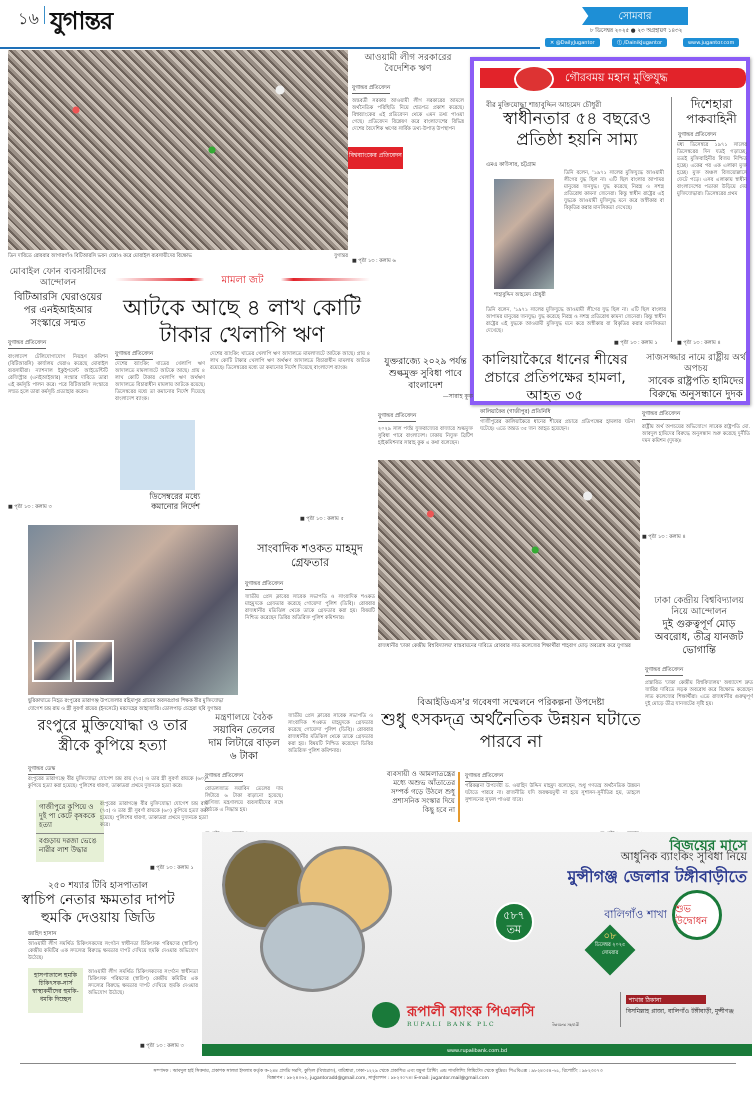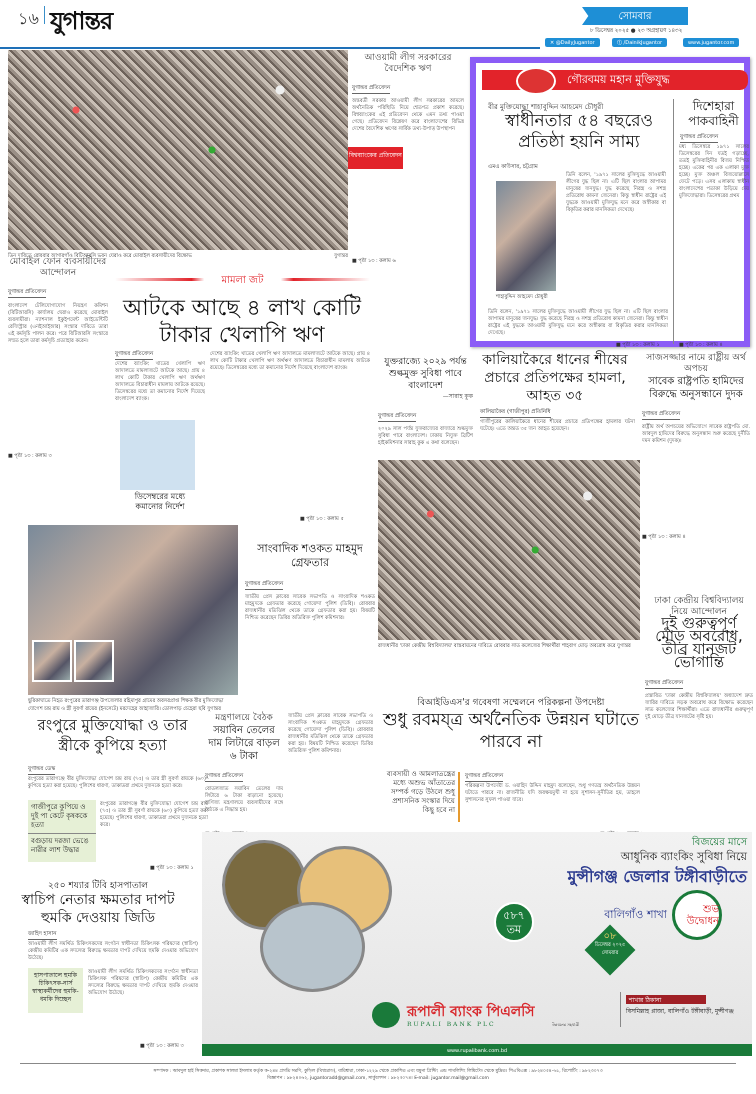--- a/index.html
+++ b/index.html
@@ -45,52 +45,53 @@
 <div class="abs" style="left:8px;top:252px;width:340px;font-size:5px;color:#444"><span>তিন দাবিতে রোববার আগারগাঁও বিটিআরসি ভবন ঘেরাও করে মোবাইল ব্যবসায়ীদের বিক্ষোভ</span><span style="float:right">যুগান্তর</span></div>
 
 <div class="abs" style="left:352px;top:52px;width:112px">
   <div class="kicker">আওয়ামী লীগ সরকারের বৈদেশিক ঋণ</div>
   <div class="byline" style="margin-top:3px">যুগান্তর প্রতিবেদন</div>
   <div class="txt" style="margin-top:3px;height:160px;overflow:hidden">অন্তবর্তী সরকার আওয়ামী লীগ সরকারের আমলে অর্থনৈতিক পরিস্থিতি নিয়ে শ্বেতপত্র প্রকাশ করেছে। বিশ্বব্যাংকের এই প্রতিবেদন থেকে এমন তথ্য পাওয়া গেছে। প্রতিবেদন বিশ্লেষণ করে বাংলাদেশের বিভিন্ন দেশের বৈদেশিক ঋণের সার্বিক তথ্য-উপাত্ত উপস্থাপন</div>
   <div class="abs" style="left:-4px;top:95px;width:55px;height:22px;background:#e2232a;color:#fff;font-size:6px;text-align:center;padding-top:3px">বিশ্বব্যাংকের প্রতিবেদন</div>
   <div class="cont">■ পৃষ্ঠা ১৩ : কলাম ৬</div>
 </div>
 
-<div class="abs" style="left:470px;top:57px;width:280px;height:290px;border:6px solid #8b5cf6;box-shadow:1px 1px 3px #aaa">
+<div class="abs" style="left:470px;top:57px;width:280px;height:348px;border:4px solid #8b5cf6;box-shadow:1px 1px 3px #aaa">
   <div class="abs" style="left:6px;top:7px;width:266px;height:20px;background:#e2232a;border-radius:0 8px 8px 0;color:#fff;font-size:11px;line-height:20px;padding-left:85px">গৌরবময় মহান মুক্তিযুদ্ধ</div>
   <div class="abs" style="left:40px;top:4px;width:40px;height:28px;border-radius:50%;background:#d33;border:2px solid #fff"></div>
   <div class="abs" style="left:12px;top:38px;width:180px;font-size:7px;color:#333">বীর মুক্তিযোদ্ধা শাহাবুদ্দিন আহমেদ চৌধুরী</div>
   <div class="abs hl" style="left:8px;top:47px;width:190px;font-size:17px;line-height:21px">স্বাধীনতার ৫৪ বছরেও প্রতিষ্ঠা হয়নি সাম্য</div>
   <div class="abs" style="left:12px;top:100px;width:180px;font-size:5.5px;color:#333">এমএ কাউসার, চট্টগ্রাম</div>
   <div class="abs photo" style="left:20px;top:118px;width:60px;height:110px"></div>
   <div class="abs" style="left:20px;top:230px;width:70px;font-size:5px;color:#444">শাহাবুদ্দিন আহমেদ চৌধুরী</div>
   <div class="abs txt" style="left:90px;top:108px;width:100px;height:130px;overflow:hidden">তিনি বলেন, '১৯৭১ সালের মুক্তিযুদ্ধে আওয়ামী লীগের যুদ্ধ ছিল না। এটি ছিল বাংলার আপামর মানুষের জনযুদ্ধ। যুদ্ধ করেছে নিরস্ত্র ও সশস্ত্র প্রতিরোধ কামনা জেনেরা। কিন্তু স্বাধীন রাষ্ট্রের এই যুদ্ধকে আওয়ামী মুক্তিযুদ্ধ মনে করে অস্বীকার বা বিকৃতির করার মানসিকতা দেখেছে।</div>
   <div class="abs txt" style="left:12px;top:245px;width:180px;height:30px;overflow:hidden">তিনি বলেন, '১৯৭১ সালের মুক্তিযুদ্ধে আওয়ামী লীগের যুদ্ধ ছিল না। এটি ছিল বাংলার আপামর মানুষের জনযুদ্ধ। যুদ্ধ করেছে নিরস্ত্র ও সশস্ত্র প্রতিরোধ কামনা জেনেরা। কিন্তু স্বাধীন রাষ্ট্রের এই যুদ্ধকে আওয়ামী মুক্তিযুদ্ধ মনে করে অস্বীকার বা বিকৃতির করার মানসিকতা দেখেছে।</div>
   <div class="abs cont" style="left:140px;top:278px">■ পৃষ্ঠা ১৩ : কলাম ১</div>
   <div class="abs rule" style="left:197px;top:36px;width:1px;height:245px"></div>
   <div class="abs hl" style="left:200px;top:36px;width:75px;font-size:12px;line-height:15px">দিশেহারা পাকবাহিনী</div>
   <div class="abs byline" style="left:204px;top:70px">যুগান্তর প্রতিবেদন</div>
   <div class="abs txt" style="left:203px;top:80px;width:70px;height:190px;overflow:hidden">মধ্য ডিসেম্বরে ১৯৭১ সালের ডিসেম্বরের দিন যতই গড়াচ্ছে, ততই মুক্তিবাহিনীর বিজয় নিশ্চিত হচ্ছে। একের পর এক এলাকা মুক্ত হচ্ছে। মুক্ত অঞ্চল বিজয়োল্লাসে ফেটে পড়ে। এসব এলাকায় স্বাধীন বাংলাদেশের পতাকা উড়িয়ে দেয় মুক্তিযোদ্ধারা। ডিসেম্বরের প্রথম</div>
   <div class="abs cont" style="left:203px;top:278px">■ পৃষ্ঠা ১৩ : কলাম ৪</div>
 </div>
 
-<div class="abs" style="left:8px;top:256px;width:100px">
+<div class="abs" style="left:8px;top:266px;width:100px">
   <div class="kicker">মোবাইল ফোন ব্যবসায়ীদের আন্দোলন</div>
+  <div class="hl" style="font-size:10px;line-height:13px;margin-top:2px">বিটিআরসি ঘেরাওয়ের পর এনইআইআর সংস্কারে সম্মত</div>
   <div class="byline" style="margin-top:3px">যুগান্তর প্রতিবেদন</div>
   <div class="txt" style="margin-top:4px;height:150px;overflow:hidden">বাংলাদেশ টেলিযোগাযোগ নিয়ন্ত্রণ কমিশন (বিটিআরসি) কার্যালয় ঘেরাও করেছে মোবাইল ব্যবসায়ীরা। ন্যাশনাল ইকুইপমেন্ট আইডেন্টিটি রেজিস্ট্রার (এনইআইআর) সংস্কার দাবিতে তারা এই কর্মসূচি পালন করে। পরে বিটিআরসি সংস্কারে সম্মত হলে তারা কর্মসূচি প্রত্যাহার করেন।</div>
   <div class="cont">■ পৃষ্ঠা ১৩ : কলাম ৩</div>
 </div>
 
 <div class="abs" style="left:115px;top:278px;width:255px;height:3px;background:linear-gradient(90deg,#fff,#e2232a 30%,#fff 35%,#fff 65%,#e2232a 70%,#fff)"></div>
 <div class="abs" style="left:115px;top:272px;width:255px;text-align:center;color:#e2232a;font-size:10px">মামলা জট</div>
 <div class="abs hl" style="left:112px;top:294px;width:260px;font-size:22px;line-height:27px">আটকে আছে ৪ লাখ কোটি টাকার খেলাপি ঋণ</div>
 <div class="abs byline" style="left:115px;top:350px">যুগান্তর প্রতিবেদন</div>
 <div class="abs txt" style="left:115px;top:360px;width:90px;height:60px;overflow:hidden">দেশের ব্যাংকিং খাতের খেলাপি ঋণ আদালতে মামলাজটে আটকে আছে। প্রায় ৪ লাখ কোটি টাকার খেলাপি ঋণ অর্থঋণ আদালতে বিচারাধীন মামলায় আটকে রয়েছে। ডিসেম্বরের মধ্যে তা কমানোর নির্দেশ দিয়েছে বাংলাদেশ ব্যাংক।</div>
 <div class="abs" style="left:120px;top:420px;width:75px;height:70px;background:#cfe1f0"></div>
-<div class="abs" style="left:120px;top:492px;width:80px;font-size:8px;text-align:center;line-height:10px">ডিসেম্বরের মধ্যে কমানোর নির্দেশ</div>
+<div class="abs" style="left:120px;top:492px;width:80px;font-size:8px;text-align:right;line-height:10px">ডিসেম্বরের মধ্যে কমানোর নির্দেশ</div>
 <div class="abs txt" style="left:210px;top:350px;width:160px;height:160px;overflow:hidden">দেশের ব্যাংকিং খাতের খেলাপি ঋণ আদালতে মামলাজটে আটকে আছে। প্রায় ৪ লাখ কোটি টাকার খেলাপি ঋণ অর্থঋণ আদালতে বিচারাধীন মামলায় আটকে রয়েছে। ডিসেম্বরের মধ্যে তা কমানোর নির্দেশ দিয়েছে বাংলাদেশ ব্যাংক।</div>
 <div class="abs cont" style="left:300px;top:515px">■ পৃষ্ঠা ১৩ : কলাম ৫</div>
 
 <div class="abs" style="left:378px;top:355px;width:95px">
   <div class="hl" style="font-size:9px;line-height:12px">যুক্তরাজ্যে ২০২৯ পর্যন্ত শুল্কমুক্ত সুবিধা পাবে বাংলাদেশ</div>
   <div style="font-size:6px;text-align:right;color:#555">—সারাহ কুক</div>
   <div class="byline">যুগান্তর প্রতিবেদন</div>
   <div class="txt" style="margin-top:3px;height:100px;overflow:hidden">২০২৯ সাল পর্যন্ত যুক্তরাজ্যের বাজারে শুল্কমুক্ত সুবিধা পাবে বাংলাদেশ। ঢাকায় নিযুক্ত ব্রিটিশ হাইকমিশনার সারাহ কুক এ কথা বলেছেন।</div>
   <div class="cont">■ পৃষ্ঠা ১৩ : কলাম ৩</div>
 </div>
@@ -105,91 +106,91 @@
   <div class="byline">যুগান্তর প্রতিবেদন</div>
   <div class="txt" style="margin-top:3px;height:110px;overflow:hidden">রাষ্ট্রীয় অর্থ অপচয়ের অভিযোগে সাবেক রাষ্ট্রপতি মো. আবদুল হামিদের বিরুদ্ধে অনুসন্ধান শুরু করেছে দুর্নীতি দমন কমিশন (দুদক)।</div>
   <div class="cont">■ পৃষ্ঠা ১৩ : কলাম ৪</div>
 </div>
 
 <div class="abs crowd" style="left:378px;top:460px;width:262px;height:180px"></div>
 <div class="abs" style="left:378px;top:642px;width:262px;font-size:5px;color:#444"><span>রাজধানীর 'ঢাকা কেন্দ্রীয় বিশ্ববিদ্যালয়' বাস্তবায়নের দাবিতে রোববার সাত কলেজের শিক্ষার্থীরা শাহবাগ মোড় অবরোধ করে</span> <span>যুগান্তর</span></div>
 
 <div class="abs" style="left:645px;top:595px;width:108px">
   <div class="kicker">ঢাকা কেন্দ্রীয় বিশ্ববিদ্যালয় নিয়ে আন্দোলন</div>
-  <div class="hl" style="font-size:15px;line-height:13px">দুই গুরুত্বপূর্ণ মোড় অবরোধ, তীব্র যানজট ভোগান্তি</div>
+  <div class="hl" style="font-size:10px;line-height:13px">দুই গুরুত্বপূর্ণ মোড় অবরোধ, তীব্র যানজট ভোগান্তি</div>
   <div class="byline">যুগান্তর প্রতিবেদন</div>
   <div class="txt" style="margin-top:3px;height:160px;overflow:hidden">প্রস্তাবিত 'ঢাকা কেন্দ্রীয় বিশ্ববিদ্যালয়' অধ্যাদেশ দ্রুত জারির দাবিতে সড়ক অবরোধ করে বিক্ষোভ করেছেন সাত কলেজের শিক্ষার্থীরা। এতে রাজধানীর গুরুত্বপূর্ণ দুই মোড়ে তীব্র যানজটের সৃষ্টি হয়।</div>
   <div class="cont">■ পৃষ্ঠা ১৩ : কলাম ১</div>
 </div>
 
 <div class="abs photo" style="left:28px;top:525px;width:210px;height:170px"></div>
 <div class="abs photo" style="left:32px;top:640px;width:40px;height:42px;border:2px solid #fff"></div>
 <div class="abs photo" style="left:74px;top:640px;width:40px;height:42px;border:2px solid #fff"></div>
 <div class="abs" style="left:28px;top:697px;width:210px;font-size:5px;color:#444"><span>ছুরিকাঘাতে নিহত রংপুরের তারাগঞ্জ উপজেলার রহিমাপুর গ্রামের অবসরপ্রাপ্ত শিক্ষক বীর মুক্তিযোদ্ধা যোগেশ চন্দ্র রায় ও স্ত্রী সুবর্ণা রায়ের (ইনসেটে) মরদেহের আহাজারি। তোলপাড় চেহেরা ছবি</span> <span>যুগান্তর</span></div>
 
 <div class="abs" style="left:245px;top:542px;width:130px">
   <div class="hl" style="font-size:11px;line-height:14px">সাংবাদিক শওকত মাহমুদ গ্রেফতার</div>
   <div class="byline">যুগান্তর প্রতিবেদন</div>
   <div class="txt" style="margin-top:3px;height:170px;overflow:hidden">জাতীয় প্রেস ক্লাবের সাবেক সভাপতি ও সাংবাদিক শওকত মাহমুদকে গ্রেফতার করেছে গোয়েন্দা পুলিশ (ডিবি)। রোববার রাজধানীর মতিঝিল থেকে তাকে গ্রেফতার করা হয়। বিষয়টি নিশ্চিত করেছেন ডিবির অতিরিক্ত পুলিশ কমিশনার।</div>
 </div>
 
 <div class="abs hl" style="left:20px;top:715px;width:185px;font-size:15px;line-height:20px">রংপুরে মুক্তিযোদ্ধা ও তার স্ত্রীকে কুপিয়ে হত্যা</div>
 <div class="abs byline" style="left:28px;top:765px">যুগান্তর ডেস্ক</div>
 <div class="abs txt" style="left:28px;top:775px;width:178px;height:22px;overflow:hidden">রংপুরের তারাগঞ্জে বীর মুক্তিযোদ্ধা যোগেশ চন্দ্র রায় (৭৫) ও তার স্ত্রী সুবর্ণা রায়কে (৬০) কুপিয়ে হত্যা করা হয়েছে। পুলিশের ধারণা, ডাকাতরা প্রথমে দুজনকে হত্যা করে।</div>
-<div class="abs" style="left:28px;top:800px;width:68px;height:62px;background:#e6f0d6">
+<div class="abs" style="left:36px;top:800px;width:68px;height:62px;background:#e6f0d6">
   <div style="font-size:7px;padding:3px;line-height:9px;border-bottom:1px solid #888">গাজীপুরে কুপিয়ে ও দুই পা কেটে কৃষককে হত্যা</div>
   <div style="font-size:7px;padding:3px;line-height:9px">বগুড়ায় দরজা ভেঙে নারীর লাশ উদ্ধার</div>
 </div>
 <div class="abs txt" style="left:100px;top:800px;width:108px;height:60px;overflow:hidden">রংপুরের তারাগঞ্জে বীর মুক্তিযোদ্ধা যোগেশ চন্দ্র রায় (৭৫) ও তার স্ত্রী সুবর্ণা রায়কে (৬০) কুপিয়ে হত্যা করা হয়েছে। পুলিশের ধারণা, ডাকাতরা প্রথমে দুজনকে হত্যা করে।</div>
 <div class="abs cont" style="left:150px;top:864px">■ পৃষ্ঠা ১৩ : কলাম ১</div>
 
 <div class="abs" style="left:205px;top:712px;width:78px">
   <div class="kicker">মন্ত্রণালয়ে বৈঠক</div>
   <div class="hl" style="font-size:10px;line-height:13px">সয়াবিন তেলের দাম লিটারে বাড়ল ৬ টাকা</div>
   <div class="byline">যুগান্তর প্রতিবেদন</div>
   <div class="txt" style="margin-top:3px;height:45px;overflow:hidden">বোতলজাত সয়াবিন তেলের দাম লিটারে ৬ টাকা বাড়ানো হয়েছে। বাণিজ্য মন্ত্রণালয়ে ব্যবসায়ীদের সঙ্গে বৈঠকে এ সিদ্ধান্ত হয়।</div>
   <div class="cont">■ পৃষ্ঠা ১৩ : কলাম ৭</div>
 </div>
 <div class="abs txt" style="left:288px;top:712px;width:85px;height:130px;overflow:hidden">জাতীয় প্রেস ক্লাবের সাবেক সভাপতি ও সাংবাদিক শওকত মাহমুদকে গ্রেফতার করেছে গোয়েন্দা পুলিশ (ডিবি)। রোববার রাজধানীর মতিঝিল থেকে তাকে গ্রেফতার করা হয়। বিষয়টি নিশ্চিত করেছেন ডিবির অতিরিক্ত পুলিশ কমিশনার।</div>
 
 <div class="abs" style="left:380px;top:695px;width:262px;font-size:9px;text-align:center">বিআইডিএস'র গবেষণা সম্মেলনে পরিকল্পনা উপদেষ্টা</div>
-<div class="abs hl" style="left:380px;top:708px;width:262px;font-size:17px;line-height:22px">শুধু রবময্ত্র অর্থনৈতিক উন্নয়ন ঘটাতে পারবে না</div>
+<div class="abs hl" style="left:380px;top:708px;width:262px;font-size:17px;line-height:22px">শুধু ৎসকদ্ত্র অর্থনৈতিক উন্নয়ন ঘটাতে পারবে না</div>
 <div class="abs" style="left:380px;top:770px;width:75px;font-size:7px;text-align:right;line-height:9px;color:#333">ব্যবসায়ী ও আমলাতন্ত্রের মধ্যে অশুভ আঁতাতের সম্পর্ক গড়ে উঠলে শুধু প্রশাসনিক সংস্কার দিয়ে কিছু হবে না</div>
 <div class="abs" style="left:458px;top:772px;width:2px;height:50px;background:#e69a2e"></div>
 <div class="abs byline" style="left:465px;top:772px">যুগান্তর প্রতিবেদন</div>
 <div class="abs txt" style="left:465px;top:782px;width:175px;height:35px;overflow:hidden">পরিকল্পনা উপদেষ্টা ড. ওয়াহিদ উদ্দিন মাহমুদ বলেছেন, শুধু গণতন্ত্র অর্থনৈতিক উন্নয়ন ঘটাতে পারবে না। রাজনীতি যদি অবক্ষয়মুখী না হয়ে সুশাসন-সুনীতির হয়, তাহলে সুশাসনের সুফল পাওয়া যাবে।</div>
 <div class="abs cont" style="left:600px;top:830px">■ পৃষ্ঠা ১৩ : কলাম ৬</div>
 
 <div class="abs" style="left:8px;top:878px;width:180px;font-size:9px;text-align:center">২৫০ শয্যার টিবি হাসপাতাল</div>
 <div class="abs hl" style="left:8px;top:890px;width:180px;font-size:14px;line-height:18px">স্বাচিপ নেতার ক্ষমতার দাপট হুমকি দেওয়ায় জিডি</div>
 <div class="abs byline" style="left:28px;top:930px">জাহিদ হাসান</div>
 <div class="abs txt" style="left:28px;top:940px;width:170px;height:25px;overflow:hidden">আওয়ামী লীগ সমর্থিত চিকিৎসকদের সংগঠন স্বাধীনতা চিকিৎসক পরিষদের (স্বাচিপ) কেন্দ্রীয় কমিটির এক সদস্যের বিরুদ্ধে ক্ষমতার দাপট দেখিয়ে হুমকি দেওয়ার অভিযোগ উঠেছে।</div>
 <div class="abs" style="left:28px;top:968px;width:55px;height:45px;background:#e6f0d6;font-size:6px;padding:3px;line-height:8px;text-align:center">হাসপাতালে হুমকি চিকিৎসক-নার্স স্বাস্থ্যকর্মীদের হুমকি-ধমকি দিচ্ছেন</div>
 <div class="abs txt" style="left:88px;top:968px;width:110px;height:70px;overflow:hidden">আওয়ামী লীগ সমর্থিত চিকিৎসকদের সংগঠন স্বাধীনতা চিকিৎসক পরিষদের (স্বাচিপ) কেন্দ্রীয় কমিটির এক সদস্যের বিরুদ্ধে ক্ষমতার দাপট দেখিয়ে হুমকি দেওয়ার অভিযোগ উঠেছে।</div>
 <div class="abs cont" style="left:140px;top:1042px">■ পৃষ্ঠা ১৩ : কলাম ৩</div>
 
 <div class="abs" style="left:202px;top:832px;width:550px;height:224px;background:linear-gradient(180deg,#f2f2f2,#e4e4e4)">
-  <div class="abs" style="left:400px;top:2px;width:145px;font-size:10px;color:#1a7a3a;text-align:right;font-weight:normal">বিজয়ের মাসে</div>
+  <div class="abs" style="left:400px;top:2px;width:145px;font-size:14px;color:#1a7a3a;text-align:right;font-weight:bold">বিজয়ের মাসে</div>
   <div class="abs" style="left:200px;top:16px;width:345px;font-size:11px;text-align:right">আধুনিক ব্যাংকিং সুবিধা নিয়ে</div>
   <div class="abs" style="left:140px;top:32px;width:405px;font-size:16px;color:#2b3a8f;text-align:right;font-weight:bold">মুন্সীগঞ্জ জেলার টঙ্গীবাড়ীতে</div>
   <div class="abs" style="left:200px;top:74px;width:265px;font-size:11px;color:#2b3a8f;text-align:right">বালিগাঁও শাখা</div>
   <div class="abs photo" style="left:20px;top:8px;width:85px;height:90px;border-radius:50%;border:3px solid #888;background:#7a6a40"></div>
   <div class="abs" style="left:95px;top:14px;width:95px;height:90px;border-radius:50%;border:3px solid #888;background:#e7c07a"></div>
   <div class="abs" style="left:58px;top:70px;width:105px;height:90px;border-radius:50%;border:3px solid #888;background:#b8c4cc"></div>
   <div class="abs" style="left:292px;top:70px;width:40px;height:40px;border-radius:50%;background:#1a7a3a;color:#fff;text-align:center;font-size:11px;line-height:14px;padding-top:5px;border:2px solid #fff">
       <div>৫৮৭</div>
       <div>তম</div>
     </div>
   <div class="abs" style="left:390px;top:100px;width:36px;height:36px;background:#1a7a3a;transform:rotate(45deg)"></div>
   <div class="abs" style="left:382px;top:100px;width:52px;text-align:center;color:#fff;font-size:5px;line-height:8px">
       <div style="font-size:10px;color:#ffd86b">০৮</div>
       <div>ডিসেম্বর ২০২৫</div>
       <div>সোমবার</div>
     </div>
-  <div class="abs" style="left:470px;top:58px;width:50px;height:50px;border-radius:50%;border:3px solid #1a7a3a;background:#fff;color:#d8262b;font-size:10px;text-align:right;padding-top:10px;line-height:12px">শুভ উদ্বোধন</div>
+  <div class="abs" style="left:470px;top:58px;width:50px;height:50px;border-radius:50%;border:3px solid #1a7a3a;background:#fff;color:#d8262b;font-size:10px;text-align:left;padding-top:10px;line-height:12px">শুভ উদ্বোধন</div>
   <div class="abs" style="left:170px;top:170px;width:28px;height:26px;border-radius:50%;background:#1a7a3a"></div>
   <div class="abs" style="left:205px;top:168px;width:180px;font-size:14px;color:#d8262b;font-weight:bold">রূপালী ব্যাংক পিএলসি</div>
   <div class="abs serif" style="left:205px;top:188px;width:180px;font-size:6px;color:#1a7a3a;letter-spacing:2px">RUPALI BANK PLC</div>
   <div class="abs" style="left:350px;top:190px;width:60px;font-size:4px">উন্নয়নের সহযাত্রী</div>
   <div class="abs" style="left:418px;top:160px;width:1px;height:35px;background:#888"></div>
   <div class="abs" style="left:424px;top:163px;width:80px;height:9px;background:#a02026;color:#fff;font-size:6px;padding-left:3px">শাখার ঠিকানা</div>
   <div class="abs" style="left:424px;top:175px;width:110px;font-size:6px;line-height:8px">বিসমিল্লাহ প্লাজা, বালিগাঁও টঙ্গীবাড়ী, মুন্সীগঞ্জ</div>
   <div class="abs" style="left:0;top:212px;width:550px;height:12px;background:#1a7a3a;color:#fff;font-size:5px;line-height:12px;text-align:center">www.rupalibank.com.bd</div>
 </div>
 

